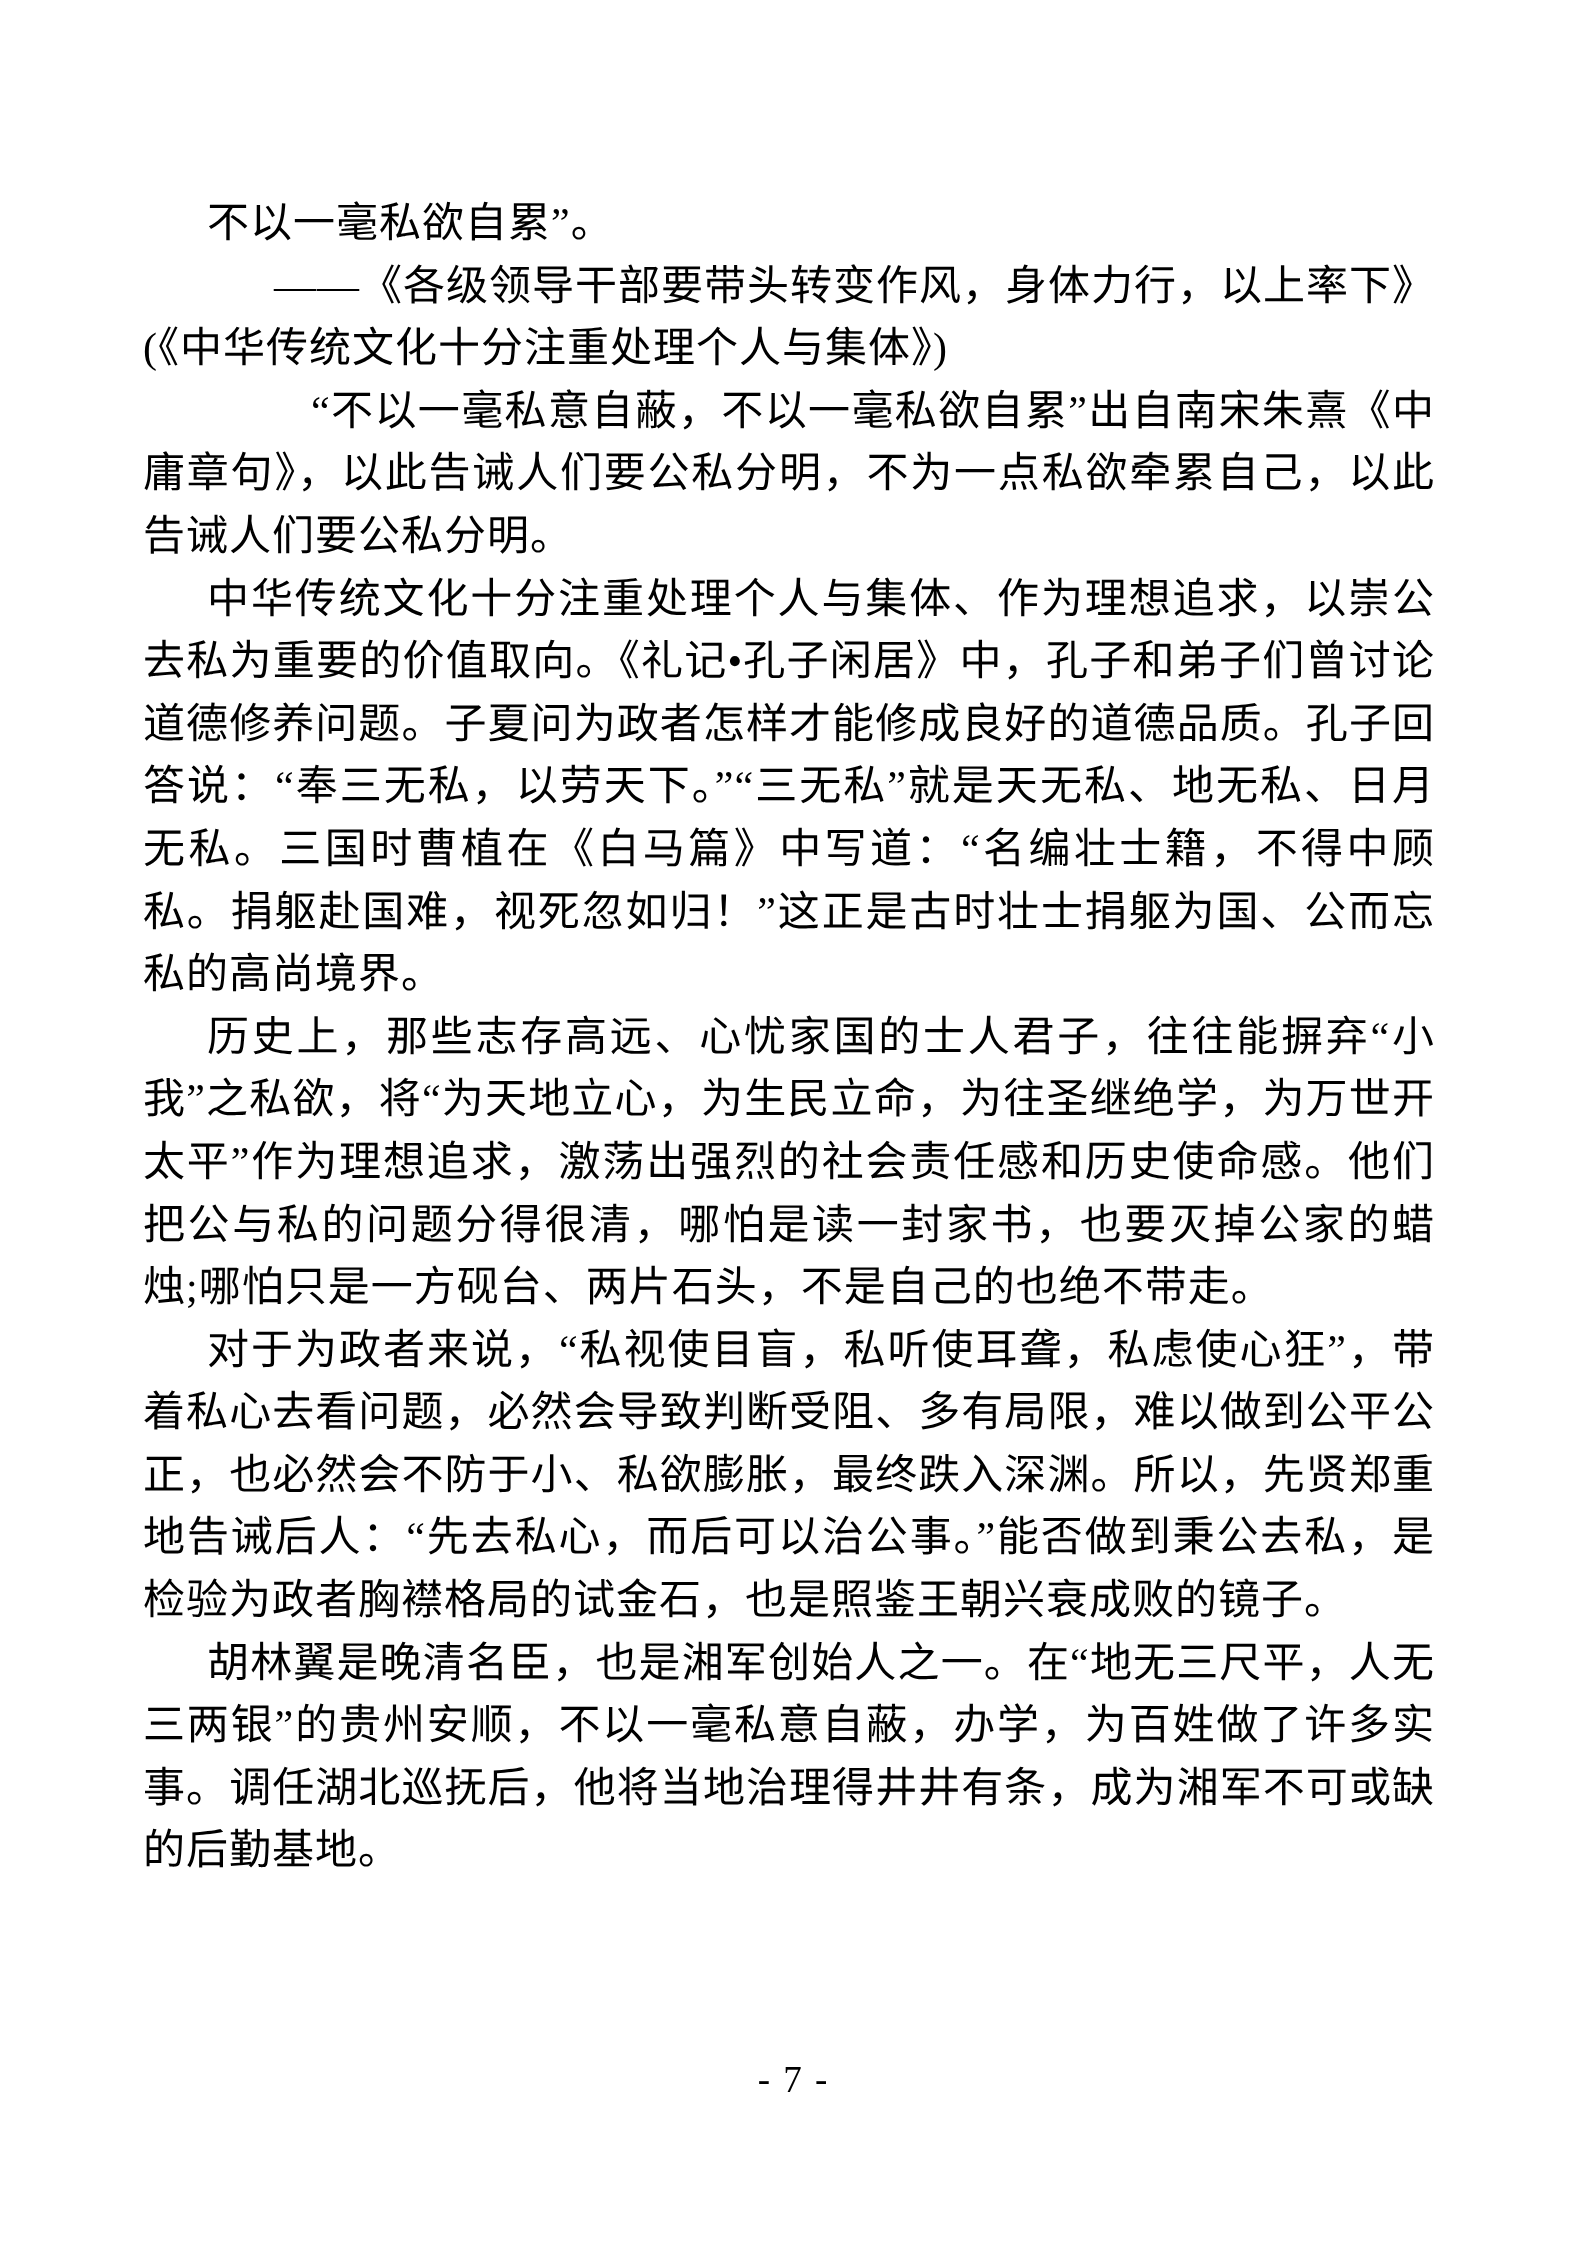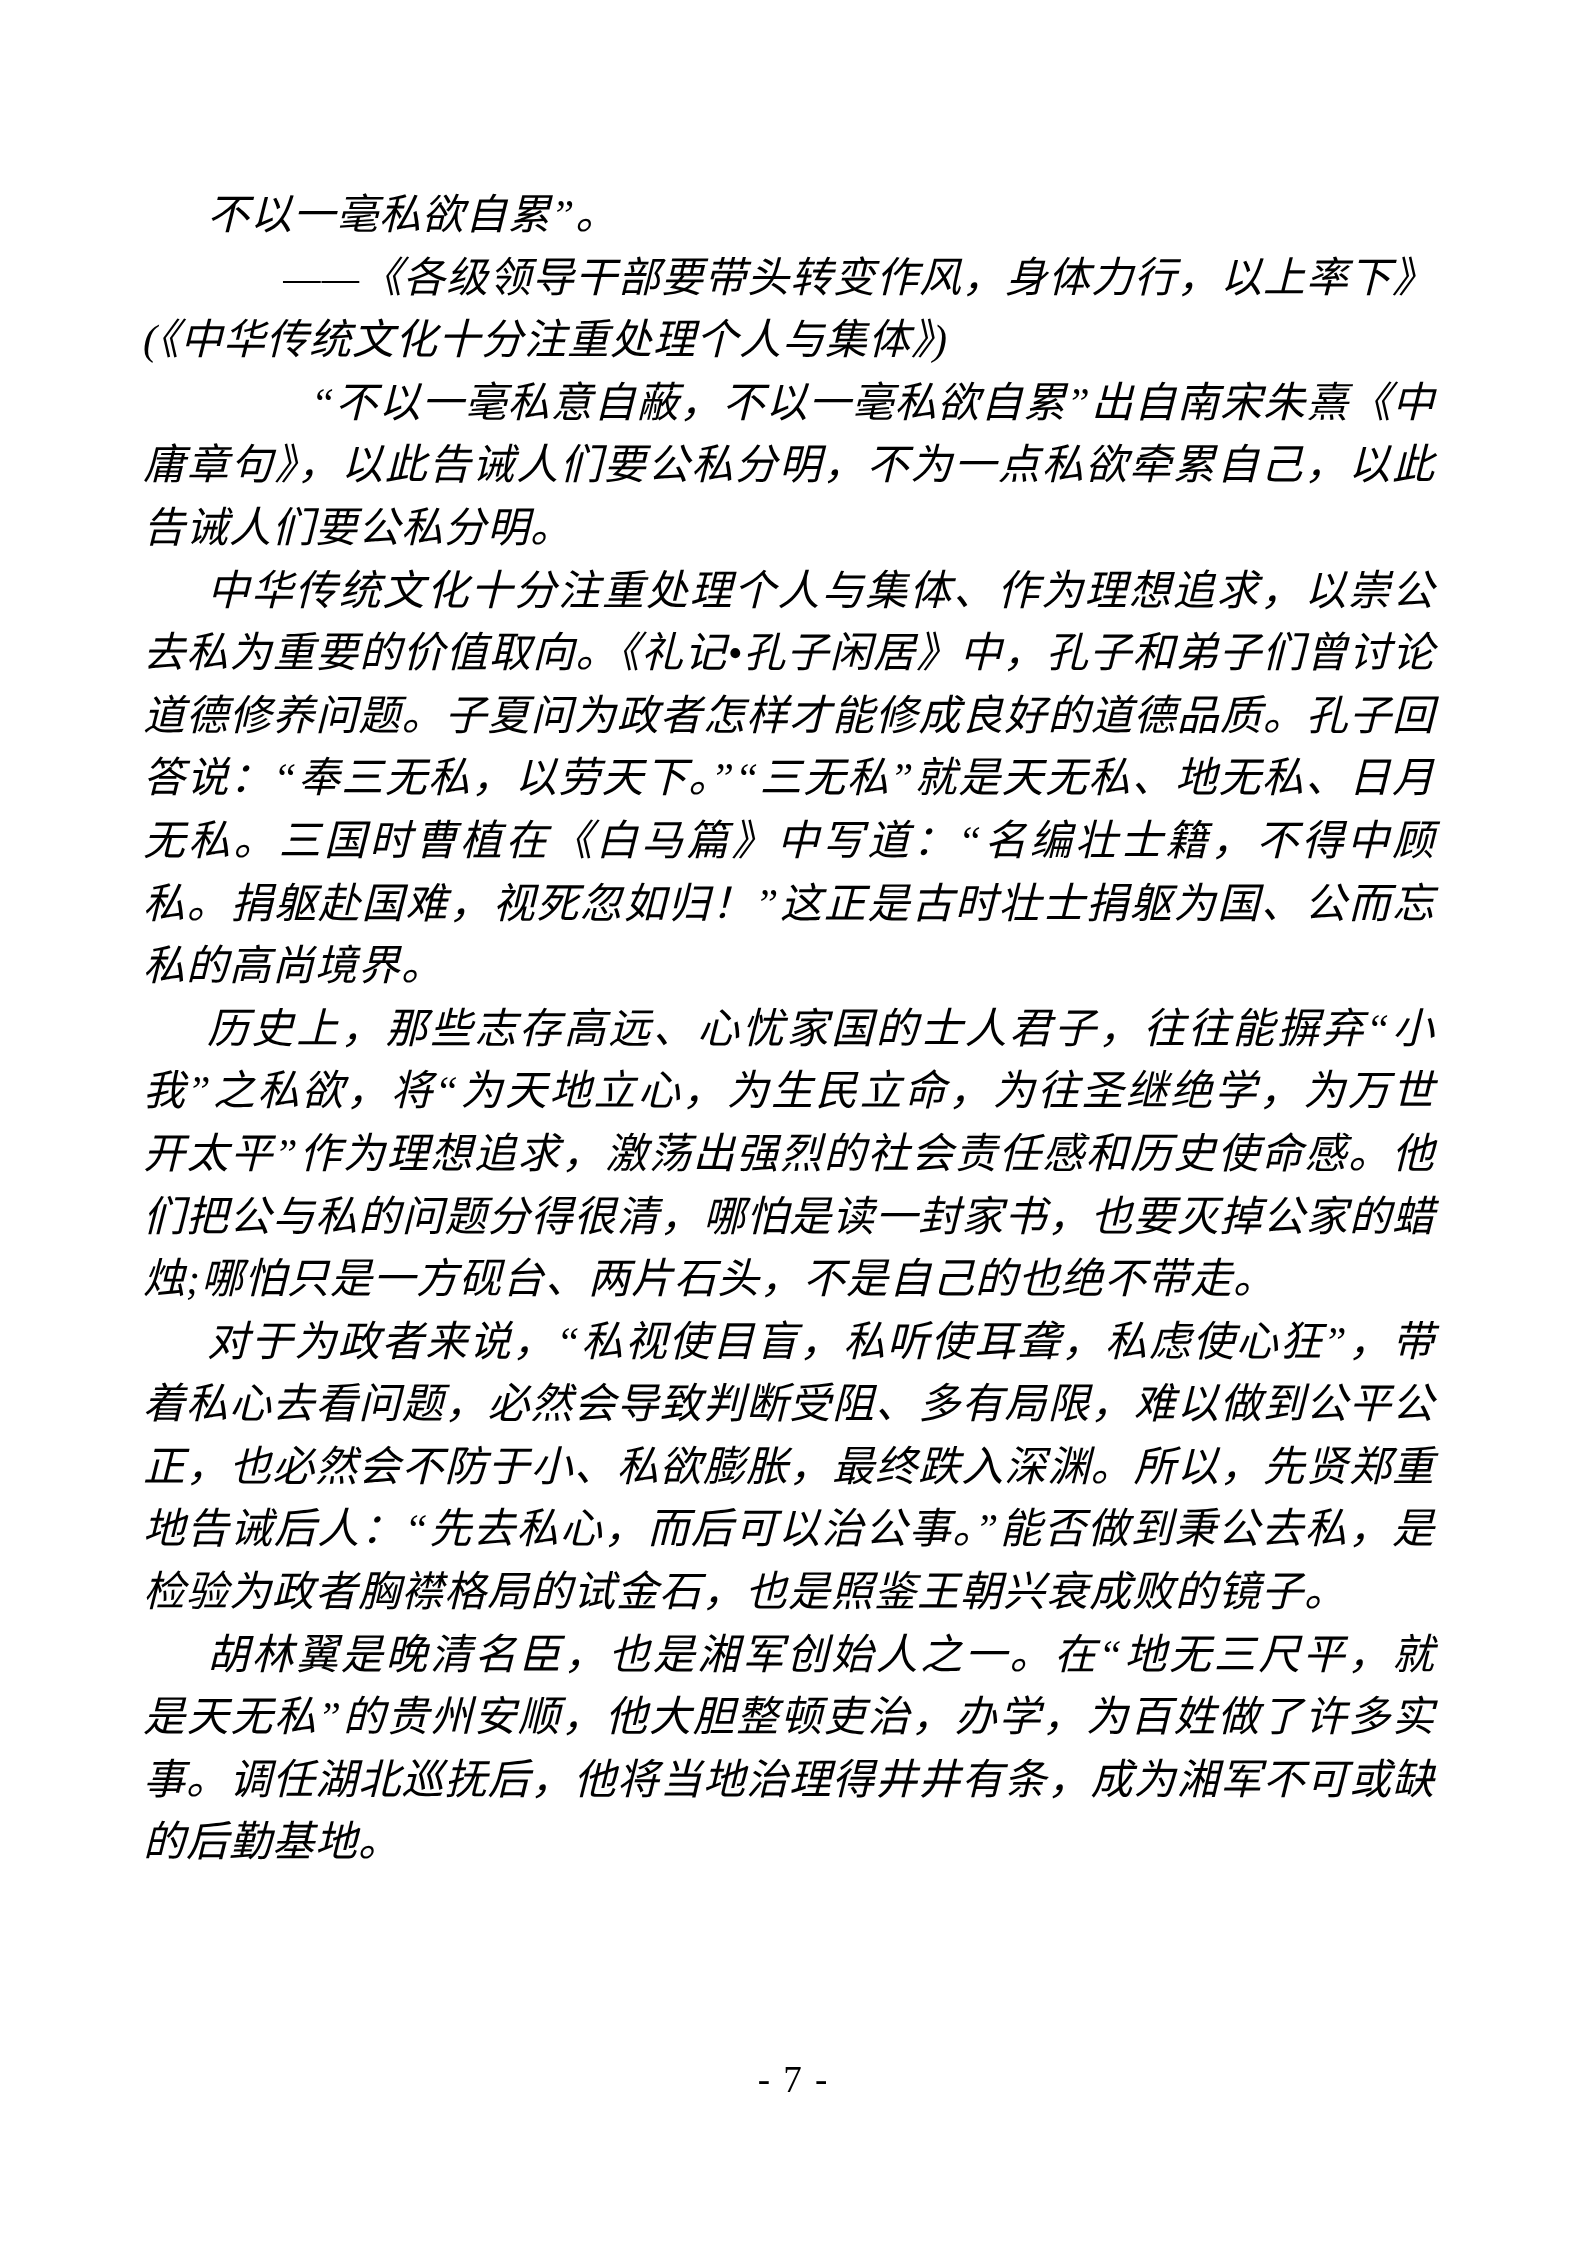--- a/index.html
+++ b/index.html
@@ -16,23 +16,22 @@
     color: #000000;
   }
   .page {
     position: absolute;
     inset: 0;
     background: #ffffff;
   }
   .content {
     position: absolute;
     left: 143px;
-    top: 184px;
+    top: 192px;
     width: 1292px;
-    font-style: italic;
   }
   p.doc-para {
     margin: 0;
     padding: 0;
     font-size: 42px;
     line-height: 62.6px;
     letter-spacing: 1px;
     text-align: justify;
     text-justify: inter-character;
     word-break: break-all;
@@ -61,19 +60,19 @@
 
 <div class="page">
   <div class="content">
     <p class="doc-para indent-2">不以一毫私欲自累”。</p>
     <p class="doc-para attribution">——《各级领导干部要带头转变作风，身体力行，以上率下》</p>
     <p class="doc-para">(《中华传统文化十分注重处理个人与集体》)</p>
     <p class="doc-para indent-4">“不以一毫私意自蔽，不以一毫私欲自累”出自南宋朱熹《中庸章句》，以此告诫人们要公私分明，不为一点私欲牵累自己，以此告诫人们要公私分明。</p>
     <p class="doc-para indent-2">中华传统文化十分注重处理个人与集体、作为理想追求，以崇公去私为重要的价值取向。《礼记•孔子闲居》中，孔子和弟子们曾讨论道德修养问题。子夏问为政者怎样才能修成良好的道德品质。孔子回答说：“奉三无私，以劳天下。”“三无私”就是天无私、地无私、日月无私。三国时曹植在《白马篇》中写道：“名编壮士籍，不得中顾私。捐躯赴国难，视死忽如归！”这正是古时壮士捐躯为国、公而忘私的高尚境界。</p>
     <p class="doc-para indent-2">历史上，那些志存高远、心忧家国的士人君子，往往能摒弃“小我”之私欲，将“为天地立心，为生民立命，为往圣继绝学，为万世开太平”作为理想追求，激荡出强烈的社会责任感和历史使命感。他们把公与私的问题分得很清，哪怕是读一封家书，也要灭掉公家的蜡烛;哪怕只是一方砚台、两片石头，不是自己的也绝不带走。</p>
     <p class="doc-para indent-2">对于为政者来说，“私视使目盲，私听使耳聋，私虑使心狂”，带着私心去看问题，必然会导致判断受阻、多有局限，难以做到公平公正，也必然会不防于小、私欲膨胀，最终跌入深渊。所以，先贤郑重地告诫后人：“先去私心，而后可以治公事。”能否做到秉公去私，是检验为政者胸襟格局的试金石，也是照鉴王朝兴衰成败的镜子。</p>
-    <p class="doc-para indent-2">胡林翼是晚清名臣，也是湘军创始人之一。在“地无三尺平，就是天无私”的贵州安顺，他大胆整顿吏治，办学，为百姓做了许多实事。调任湖北巡抚后，他将当地治理得井井有条，成为湘军不可或缺的后勤基地。</p>
+    <p class="doc-para indent-2">胡林翼是晚清名臣，也是湘军创始人之一。在“地无三尺平，人无三两银”的贵州安顺，不以一毫私意自蔽，办学，为百姓做了许多实事。调任湖北巡抚后，他将当地治理得井井有条，成为湘军不可或缺的后勤基地。</p>
   </div>
 
   <div class="footer">
     <span>- 7 -</span>
   </div>
 </div>
 
 </body></html>

